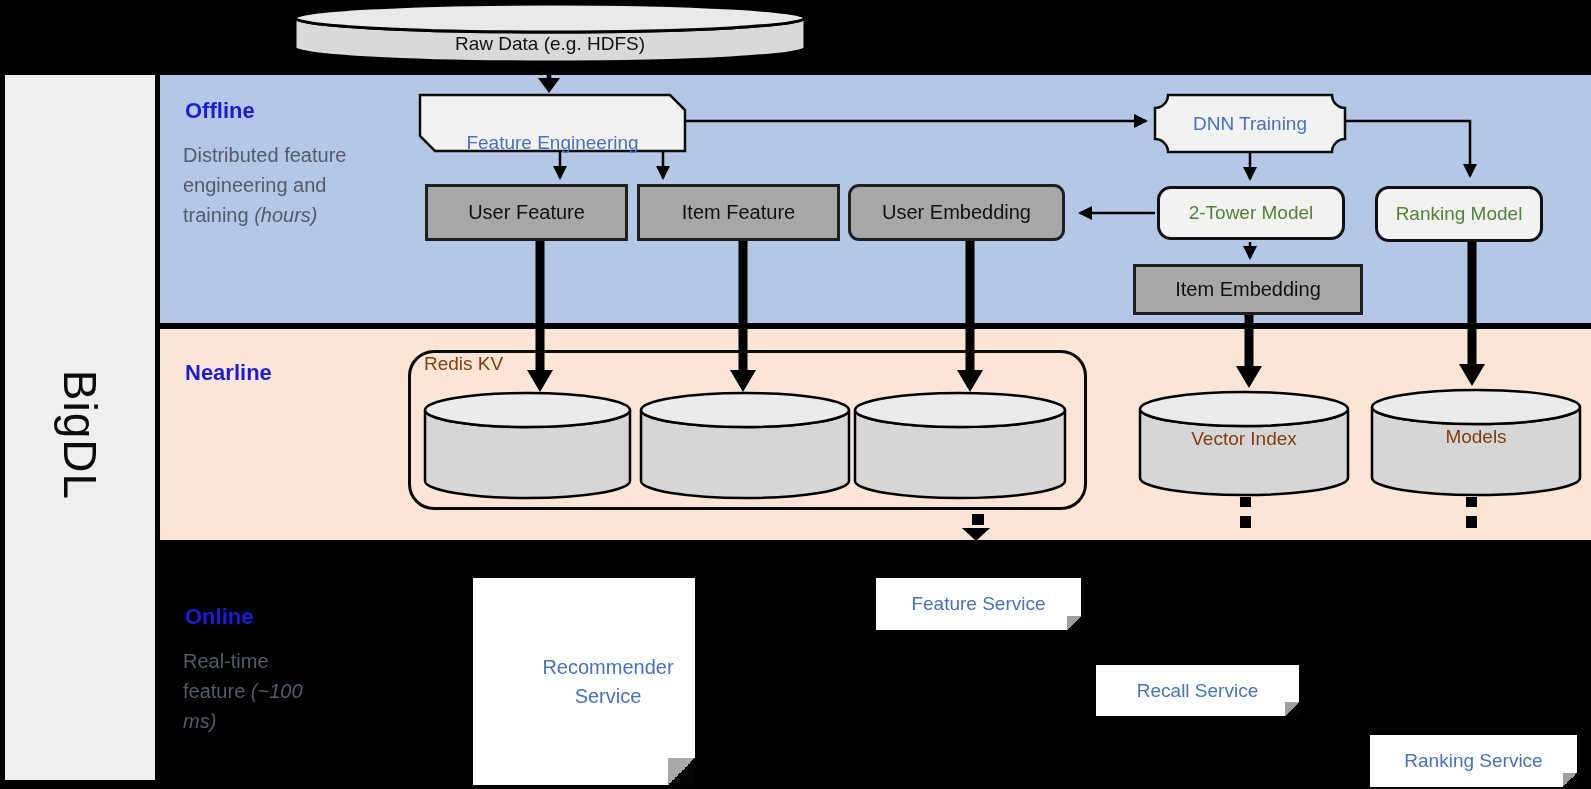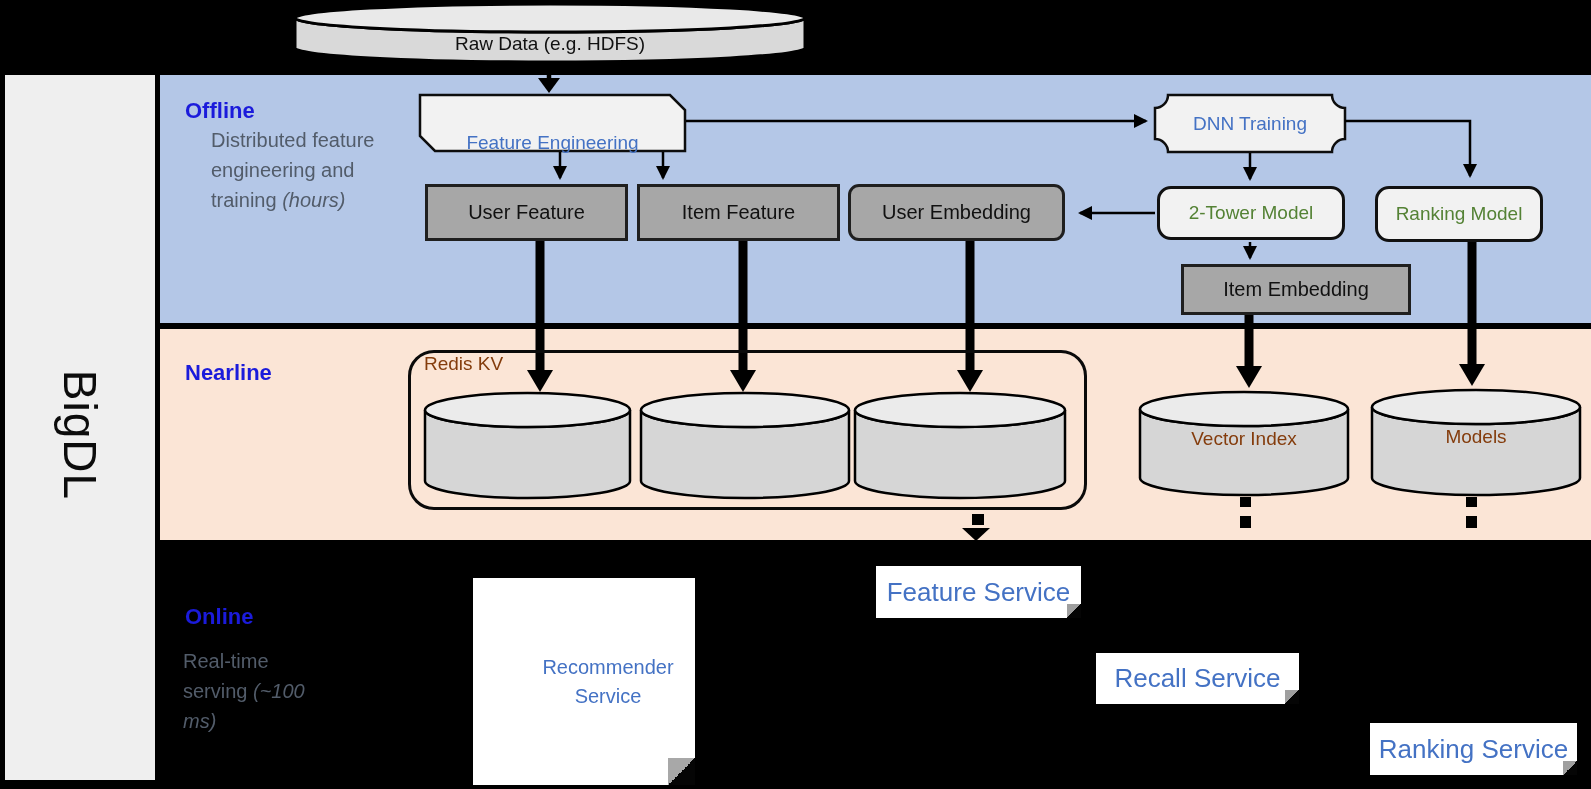--- a/index.html
+++ b/index.html
@@ -11,21 +11,21 @@
   #panel-offline{left:160px;top:75px;width:1431px;height:248px;background:#b4c7e7;}
   #panel-nearline{left:160px;top:329px;width:1431px;height:211px;background:#fbe5d6;}
   
   #brand{left:25px;top:350px;width:110px;height:170px;display:flex;align-items:center;justify-content:center;}
   #brand span{transform:rotate(90deg);font-size:46px;color:#0c0c0c;letter-spacing:1px;white-space:nowrap;}
   
   .sec-title{font-size:22px;font-weight:600;color:#1b1bdb;}
   .sec-desc{font-size:20px;color:#525c6a;line-height:1.5;}
   .sec-desc .it{font-style:italic;}
   #t-offline{left:185px;top:98px;}
-  #d-offline{left:183px;top:125px;width:168px;margin-left:28px;}
+  #d-offline{left:183px;top:140px;width:168px;}
   #t-nearline{left:185px;top:360px;}
   #d-nearline{left:183px;top:404px;width:196px;}
   #t-online{left:185px;top:604px;}
   #d-online{left:183px;top:646px;width:140px;}
   
   .node-text{display:flex;align-items:center;justify-content:center;text-align:center;white-space:nowrap;}
   .blue-t{color:#4472c4;font-size:19px;}
   .green-t{color:#548235;font-size:19px;text-align:center;}
   .brown-t{color:#843c0c;font-size:19px;}
   
@@ -34,21 +34,21 @@
              font-size:20px;color:#111;white-space:nowrap;}
   
   .model-node{background:#f2f2f2;border:3px solid #111;border-radius:14px;box-sizing:border-box;
               display:flex;align-items:center;justify-content:center;white-space:nowrap;}
   
   #redis-box{left:408px;top:350px;width:679px;height:160px;border:3px solid #0a0a0a;
              border-radius:26px;box-sizing:border-box;background:transparent;}
   #redis-label{left:424px;top:353px;}
   
   .service-note{background:#fff;display:flex;align-items:center;justify-content:center;
-                font-size:26px;color:#4472c4;white-space:nowrap;}
+                font-size:19px;color:#4472c4;white-space:nowrap;margin-top:12px;}
   .service-note::after{content:"";position:absolute;right:0;bottom:0;width:14px;height:14px;
                 background:linear-gradient(to bottom right,#9f9f9f 50%,#050505 50%);}
   
   #recommender{left:473px;top:578px;width:174px;height:207px;background:#fff;
                display:flex;align-items:center;justify-content:center;text-align:center;
                font-size:20px;color:#4472c4;line-height:1.45;padding-left:48px;}
   #recommender::after{content:"";position:absolute;right:0;bottom:0;width:27px;height:27px;
                background:linear-gradient(to bottom right,#a8a8a8 50%,#050505 50%);}
   #recommender .inner{width:150px;}
   svg{position:absolute;left:0;top:0;pointer-events:none;}
@@ -66,21 +66,21 @@
     <span>BigDL</span>
   </div>
 
   <div class="abs sec-title" id="t-offline">Offline</div>
   <div class="abs sec-desc" id="d-offline">
     <span>Distributed feature engineering and training </span><span class="it">(hours)</span>
   </div>
   <div class="abs sec-title" id="t-nearline">Nearline</div>
   <div class="abs sec-title" id="t-online" style="font-weight:700;">Online</div>
   <div class="abs sec-desc" id="d-online">
-    <span>Real-time serving </span><span class="it">(~100 ms)</span>
+    <span>Real-time feature </span><span class="it">(~100 ms)</span>
   </div>
 
   <svg width="1591" height="789">
     <defs>
       <marker id="ah" markerUnits="userSpaceOnUse" markerWidth="15" markerHeight="14" refX="12" refY="7" orient="auto">
         <path d="M0,0 L14,7 L0,14 Z" fill="#000"></path>
       </marker>
     </defs>
 
     <g>
@@ -151,21 +151,21 @@
   </svg>
 
   <div class="abs node-text" style="left:295px;top:6px;width:510px;height:56px;font-size:19px;color:#111;padding-top:20px;box-sizing:border-box;">Raw Data (e.g. HDFS)</div>
 
   <div class="abs node-text blue-t" style="left:420px;top:107px;width:265px;height:72px;">Feature Engineering</div>
   <div class="abs node-text blue-t" style="left:1155px;top:95px;width:190px;height:57px;">DNN Training</div>
 
   <div class="abs gray-node" style="left:425px;top:184px;width:203px;height:57px;text-align:right;">User Feature</div>
   <div class="abs gray-node" style="left:637px;top:184px;width:203px;height:57px;">Item Feature</div>
   <div class="abs gray-node" style="left:848px;top:184px;width:217px;height:57px;border-radius:11px;">User Embedding</div>
-  <div class="abs gray-node" style="left:1133px;top:264px;width:230px;height:51px;margin-left:48px;">Item Embedding</div>
+  <div class="abs gray-node" style="left:1133px;top:264px;width:230px;height:51px;">Item Embedding</div>
 
   <div class="abs model-node green-t" style="left:1157px;top:186px;width:188px;height:54px;">2-Tower Model</div>
   <div class="abs model-node green-t" style="left:1375px;top:186px;width:168px;height:56px;">Ranking Model</div>
 
   <div class="abs" id="redis-box"></div>
   <div class="abs brown-t" id="redis-label">Redis KV</div>
 
   <div class="abs node-text brown-t" style="left:1140px;top:428px;width:208px;">Vector Index</div>
   <div class="abs node-text brown-t" style="left:1372px;top:426px;width:208px;">Models</div>
 

